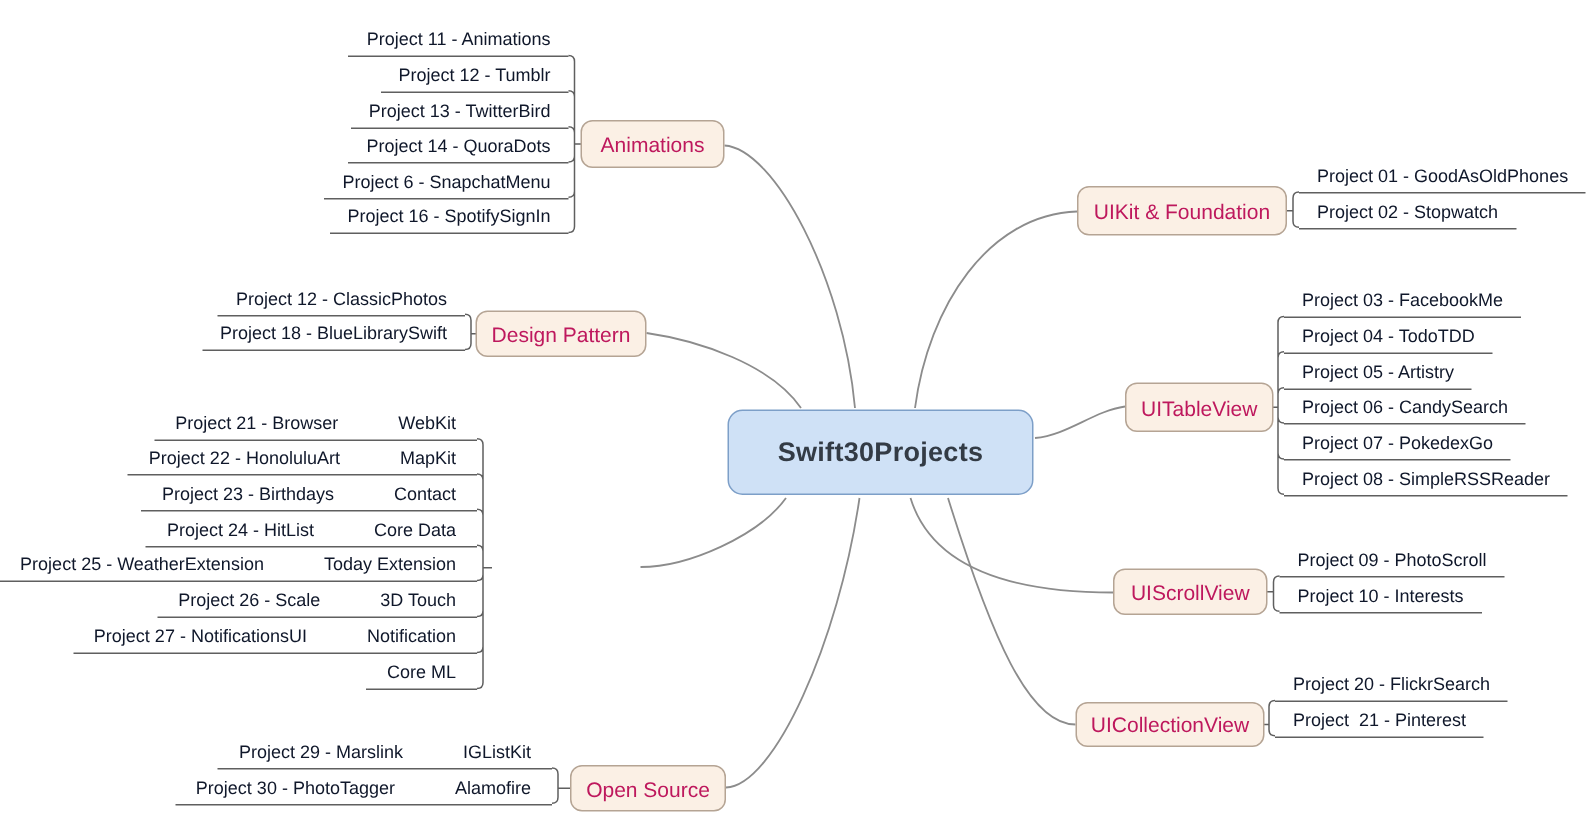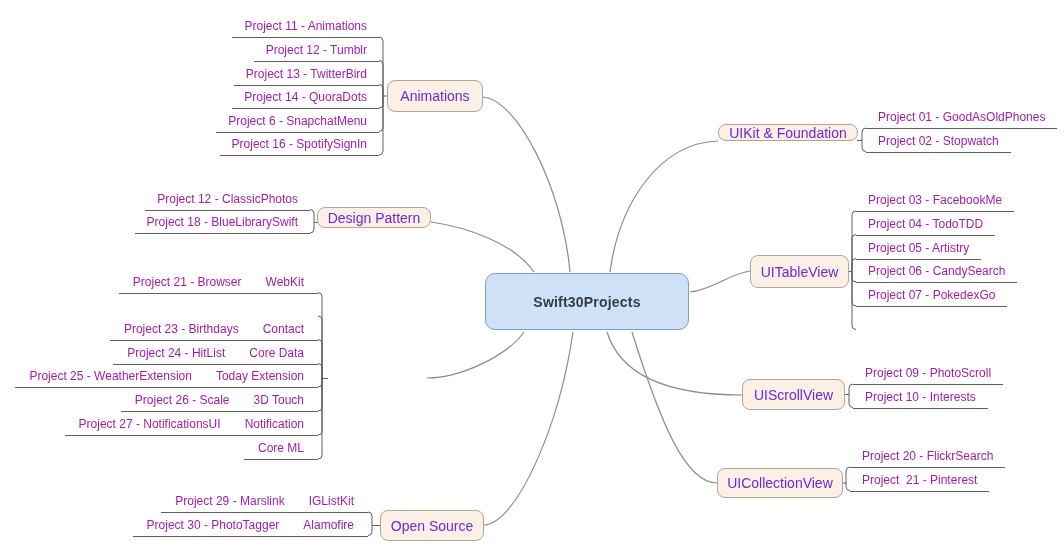--- a/index.html
+++ b/index.html
@@ -1,28 +1,28 @@
 <!DOCTYPE html>
 <html style="--center-fill: #cfe1f6; --center-border: #7d9fc8; --branch-fill: #fbf0e5; --branch-border: #b5a494; --line: #8c8c8c; --bracket: #5f5f5f;"><head>
 <meta charset="utf-8">
 <style>
   html,body{margin:0;padding:0;background:#fff}
   .canvas{position:relative;width:1064px;height:560px;background:#ffffff;
           font-family:"Liberation Sans",sans-serif;overflow:hidden}
   svg.lines{position:absolute;left:0;top:0;width:1064px;height:560px}
   .curve{fill:none;stroke:var(--line,#8c8c8c);stroke-width:1.2}
   .bracket{fill:none;stroke:var(--bracket,#5f5f5f);stroke-width:1}
-  .leaf{position:absolute;height:21px;line-height:20px;font-size:12px;color:#a21caf;
+  .leaf{position:absolute;height:21px;line-height:20px;font-size:12px;color:#0f172a;
         padding:0 12px;border-bottom:1px solid var(--bracket,#5f5f5f);white-space:pre}
-  .leaf.two{display:flex;gap:24px;padding:0 14px}
+  .leaf.two{display:flex;gap:40px;padding:0 14px}
   .node{position:absolute;display:flex;align-items:center;justify-content:center;box-sizing:border-box}
   .branch{background:var(--branch-fill,#fbf0e5);border:1.2px solid var(--branch-border,#b5a494);
-          border-radius:8px;font-size:14px;color:#6d28d9;white-space:pre}
+          border-radius:8px;font-size:14px;color:#be185d;white-space:pre}
   .center{background:var(--center-fill,#cfe1f6);border:1.5px solid var(--center-border,#7d9fc8);
-          border-radius:10px;font-size:14px;font-weight:700;color:#333b45;letter-spacing:.2px}
+          border-radius:10px;font-size:18px;font-weight:700;color:#333b45;letter-spacing:.2px}
 </style>
 </head>
 <body>
 
 <div class="canvas">
 
   <svg class="lines" viewBox="0 0 1064 560">
 
     <path class="curve" d="M483,97 C516,99 562,185 570,272"></path>
     <path class="curve" d="M431,222 C466,227 514,243 534,272"></path>
@@ -43,27 +43,27 @@
     <path class="bracket" d="M850,467 Q846,467 846,471 V483 M850,490.5 Q846,490.5 846,486.5 V483 M846,483 H842"></path>
   </svg>
 
   <div class="node center" style="left:485px;top:273px;width:204px;height:57px">
     <span>Swift30Projects</span>
   </div>
 
   <div class="node branch" style="left:387px;top:80px;width:96px;height:32px">
     <span>Animations</span>
   </div>
-  <div class="node branch" style="left:317px;top:207px;width:114px;height:21px">
+  <div class="node branch" style="left:317px;top:207px;width:114px;height:31px">
     <span>Design Pattern</span>
   </div>
   <div class="node branch" style="left:380px;top:510px;width:104px;height:31px">
     <span>Open Source</span>
   </div>
-  <div class="node branch" style="left:718px;top:124px;width:140px;height:17px">
+  <div class="node branch" style="left:718px;top:124px;width:140px;height:33px">
     <span>UIKit &amp; Foundation</span>
   </div>
   <div class="node branch" style="left:750px;top:255px;width:99px;height:33px">
     <span>UITableView</span>
   </div>
   <div class="node branch" style="left:742px;top:379px;width:103px;height:31px">
     <span>UIScrollView</span>
   </div>
   <div class="node branch" style="left:717px;top:468px;width:126px;height:30px">
     <span>UICollectionView</span>
@@ -73,38 +73,40 @@
   <div class="leaf l" style="right:685px;top:39.5px"><span>Project 12 - Tumblr</span></div>
   <div class="leaf l" style="right:685px;top:63.5px"><span>Project 13 - TwitterBird</span></div>
   <div class="leaf l" style="right:685px;top:87px"><span>Project 14 - QuoraDots</span></div>
   <div class="leaf l" style="right:685px;top:110.5px"><span>Project 6 - SnapchatMenu</span></div>
   <div class="leaf l" style="right:685px;top:134px"><span>Project 16 - SpotifySignIn</span></div>
 
   <div class="leaf l" style="right:754px;top:188.5px"><span>Project 12 - ClassicPhotos</span></div>
   <div class="leaf l" style="right:754px;top:212px"><span>Project 18 - BlueLibrarySwift</span></div>
 
   <div class="leaf l two" style="right:746px;top:271.5px"><span>Project 21 - Browser</span><span>WebKit</span></div>
+  <div class="leaf l two" style="right:746px;top:295px"><span>Project 22 - HonoluluArt</span><span>MapKit</span></div>
   <div class="leaf l two" style="right:746px;top:318.5px"><span>Project 23 - Birthdays</span><span>Contact</span></div>
   <div class="leaf l two" style="right:746px;top:342.5px"><span>Project 24 - HitList</span><span>Core Data</span></div>
   <div class="leaf l two" style="right:746px;top:366px"><span>Project 25 - WeatherExtension</span><span>Today Extension</span></div>
   <div class="leaf l two" style="right:746px;top:390px"><span>Project 26 - Scale</span><span>3D Touch</span></div>
   <div class="leaf l two" style="right:746px;top:414px"><span>Project 27 - NotificationsUI</span><span>Notification</span></div>
   <div class="leaf l two" style="right:746px;top:438px"><span>Core ML</span></div>
 
   <div class="leaf l two" style="right:696px;top:491px"><span>Project 29 - Marslink</span><span>IGListKit</span></div>
   <div class="leaf l two" style="right:696px;top:514.5px"><span>Project 30 - PhotoTagger</span><span>Alamofire</span></div>
 
   <div class="leaf r" style="left:866px;top:107px"><span>Project 01 - GoodAsOldPhones</span></div>
   <div class="leaf r" style="left:866px;top:130.5px"><span>Project 02 - Stopwatch</span></div>
 
   <div class="leaf r" style="left:856px;top:190px"><span>Project 03 - FacebookMe</span></div>
   <div class="leaf r" style="left:856px;top:213.5px"><span>Project 04 - TodoTDD</span></div>
   <div class="leaf r" style="left:856px;top:237.5px"><span>Project 05 - Artistry</span></div>
   <div class="leaf r" style="left:856px;top:261px"><span>Project 06 - CandySearch</span></div>
   <div class="leaf r" style="left:856px;top:285px"><span>Project 07 - PokedexGo</span></div>
+  <div class="leaf r" style="left:856px;top:308.5px"><span>Project 08 - SimpleRSSReader</span></div>
 
   <div class="leaf r" style="left:853px;top:363px"><span>Project 09 - PhotoScroll</span></div>
   <div class="leaf r" style="left:853px;top:386.5px"><span>Project 10 - Interests</span></div>
 
   <div class="leaf r" style="left:850px;top:446px"><span>Project 20 - FlickrSearch</span></div>
   <div class="leaf r" style="left:850px;top:469.5px"><span>Project  21 - Pinterest</span></div>
 
 </div>
 
 </body></html>

